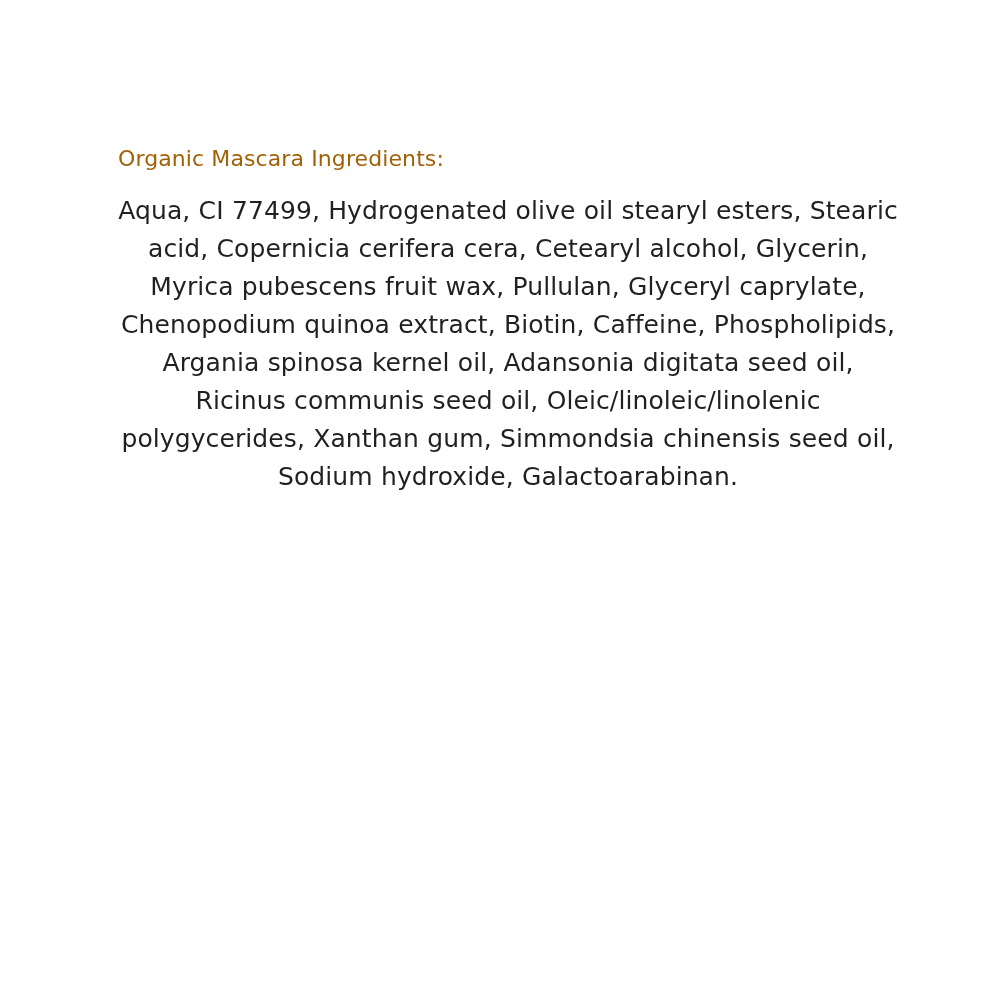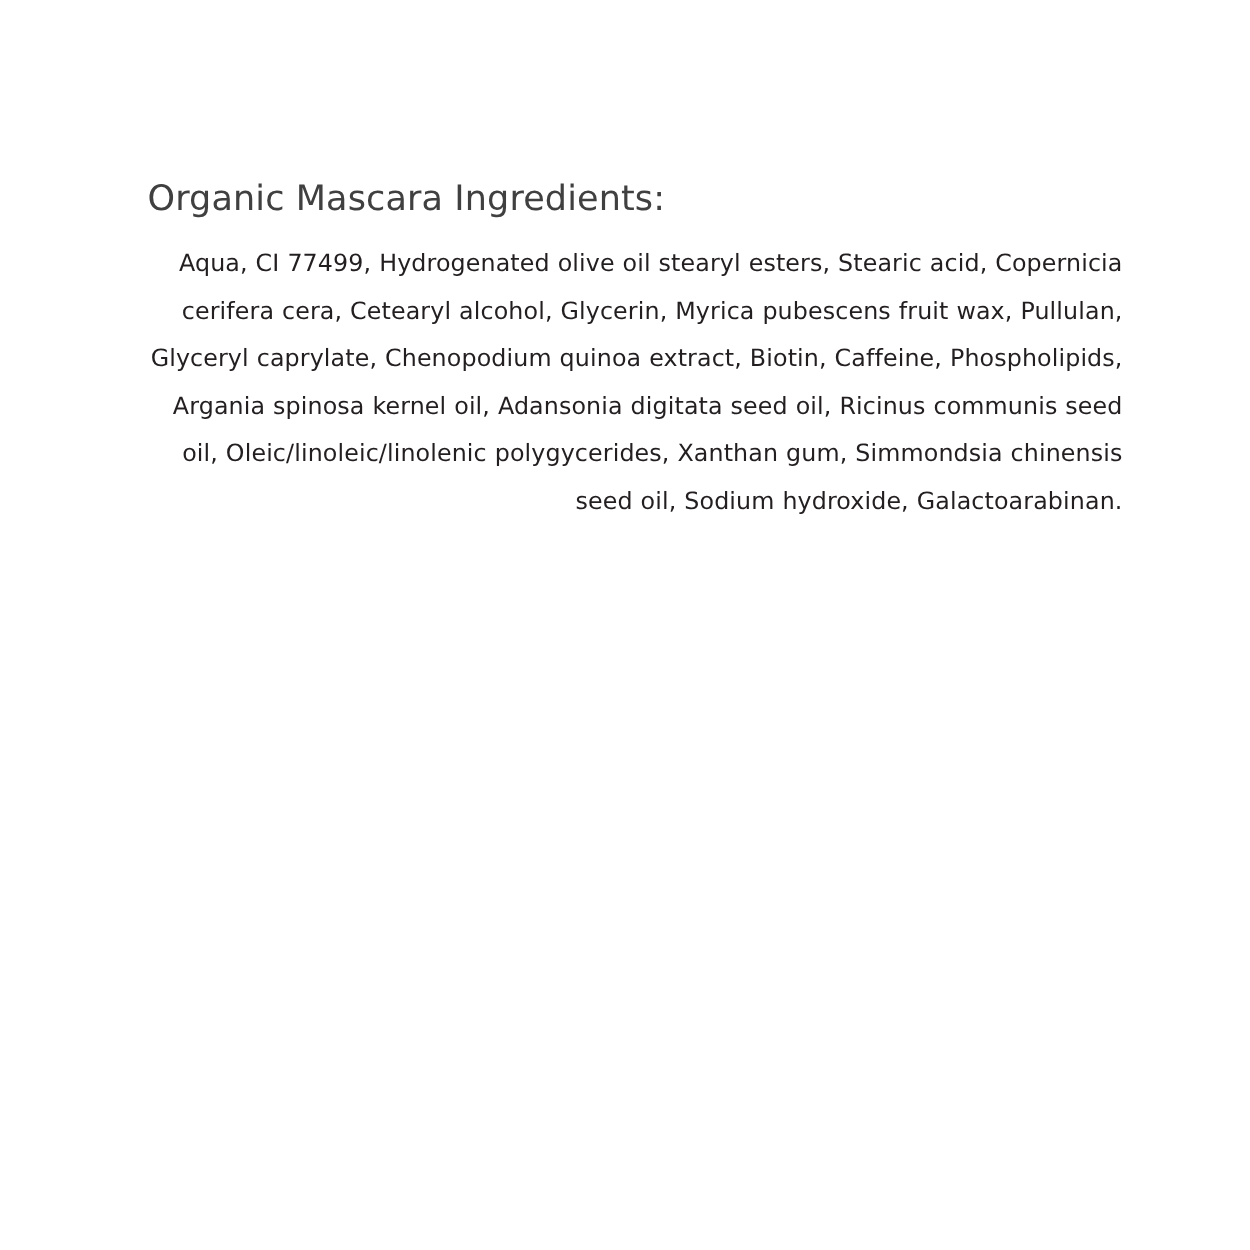--- a/index.html
+++ b/index.html
@@ -20,35 +20,35 @@
     height: 1000px;
     background: #ffffff;
   }
   .content {
     position: absolute;
     left: 118px;
     top: 140px;
     width: 780px;
   }
   .ingredients-heading {
-    font-size: 28px;
+    font-size: 22px;
     line-height: 38px;
     font-weight: 400;
-    color: #404040;
+    color: #a16207;
     margin: 0 0 14px 0;
     letter-spacing: 0.1px;
   }
   .ingredients-body {
-    font-size: 19px;
+    font-size: 25px;
     line-height: 38px;
     font-weight: 400;
     color: #231f20;
     margin: 0;
     letter-spacing: 0.1px;
-    text-align: right;
+    text-align: center;
     word-spacing: 0.2px;
   }
 </style>
 </head>
 <body>
 
 <div class="page">
   <div class="content">
     <h1 class="ingredients-heading">Organic Mascara Ingredients:</h1>
     <p class="ingredients-body">Aqua, CI 77499, Hydrogenated olive oil stearyl esters, Stearic acid, Copernicia cerifera cera, Cetearyl alcohol, Glycerin, Myrica pubescens fruit wax, Pullulan, Glyceryl caprylate, Chenopodium quinoa extract, Biotin, Caffeine, Phospholipids, Argania spinosa kernel oil, Adansonia digitata seed oil, Ricinus communis seed oil, Oleic/linoleic/linolenic polygycerides, Xanthan gum, Simmondsia chinensis seed oil, Sodium hydroxide, Galactoarabinan.</p>

